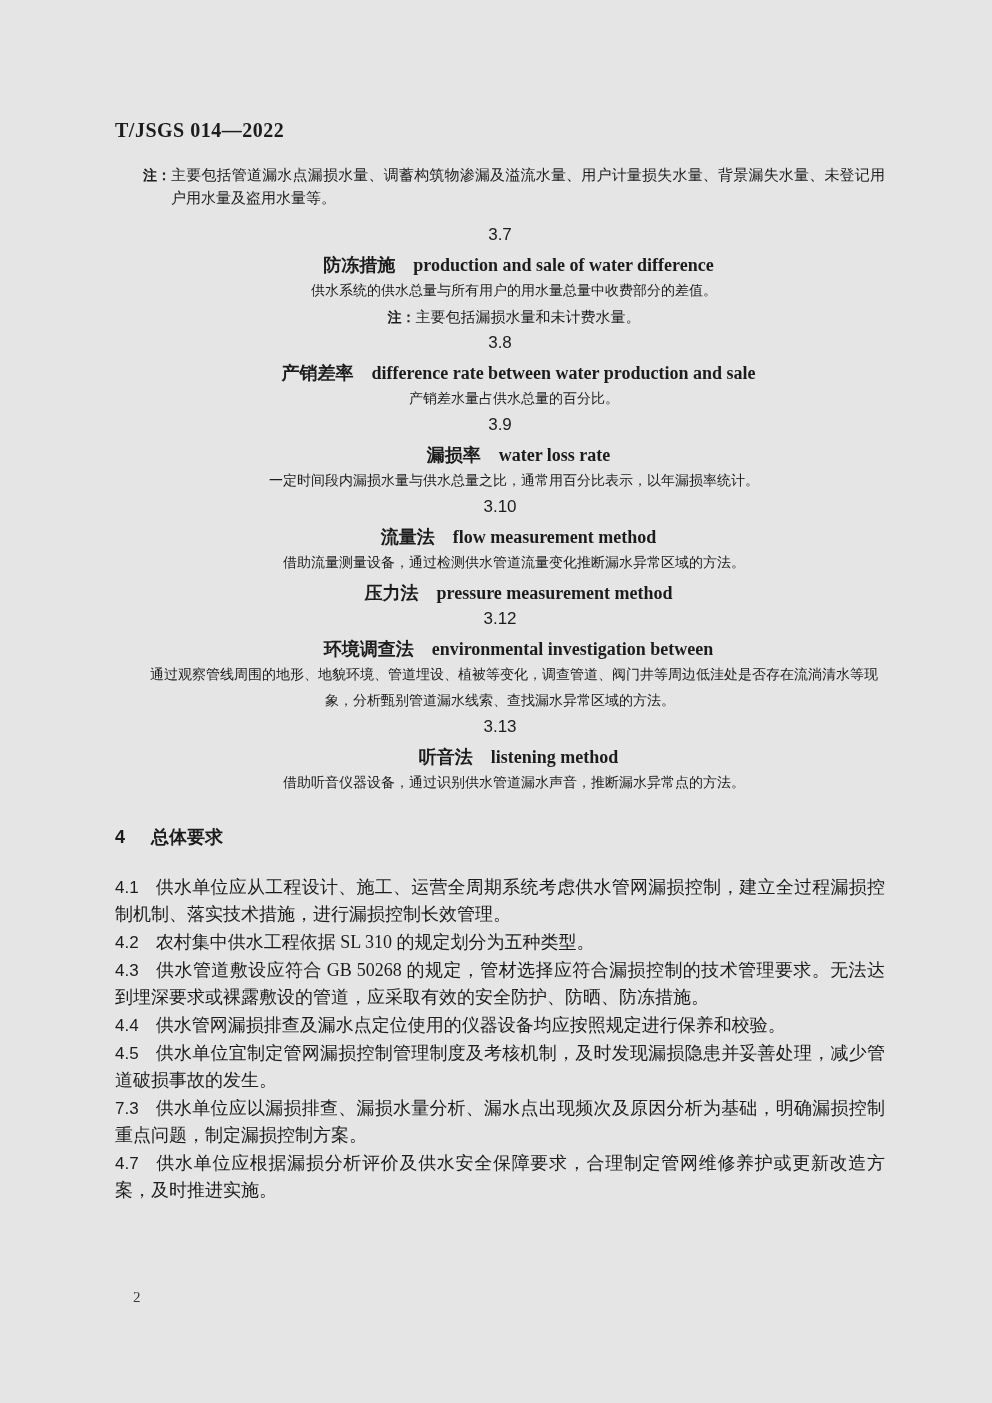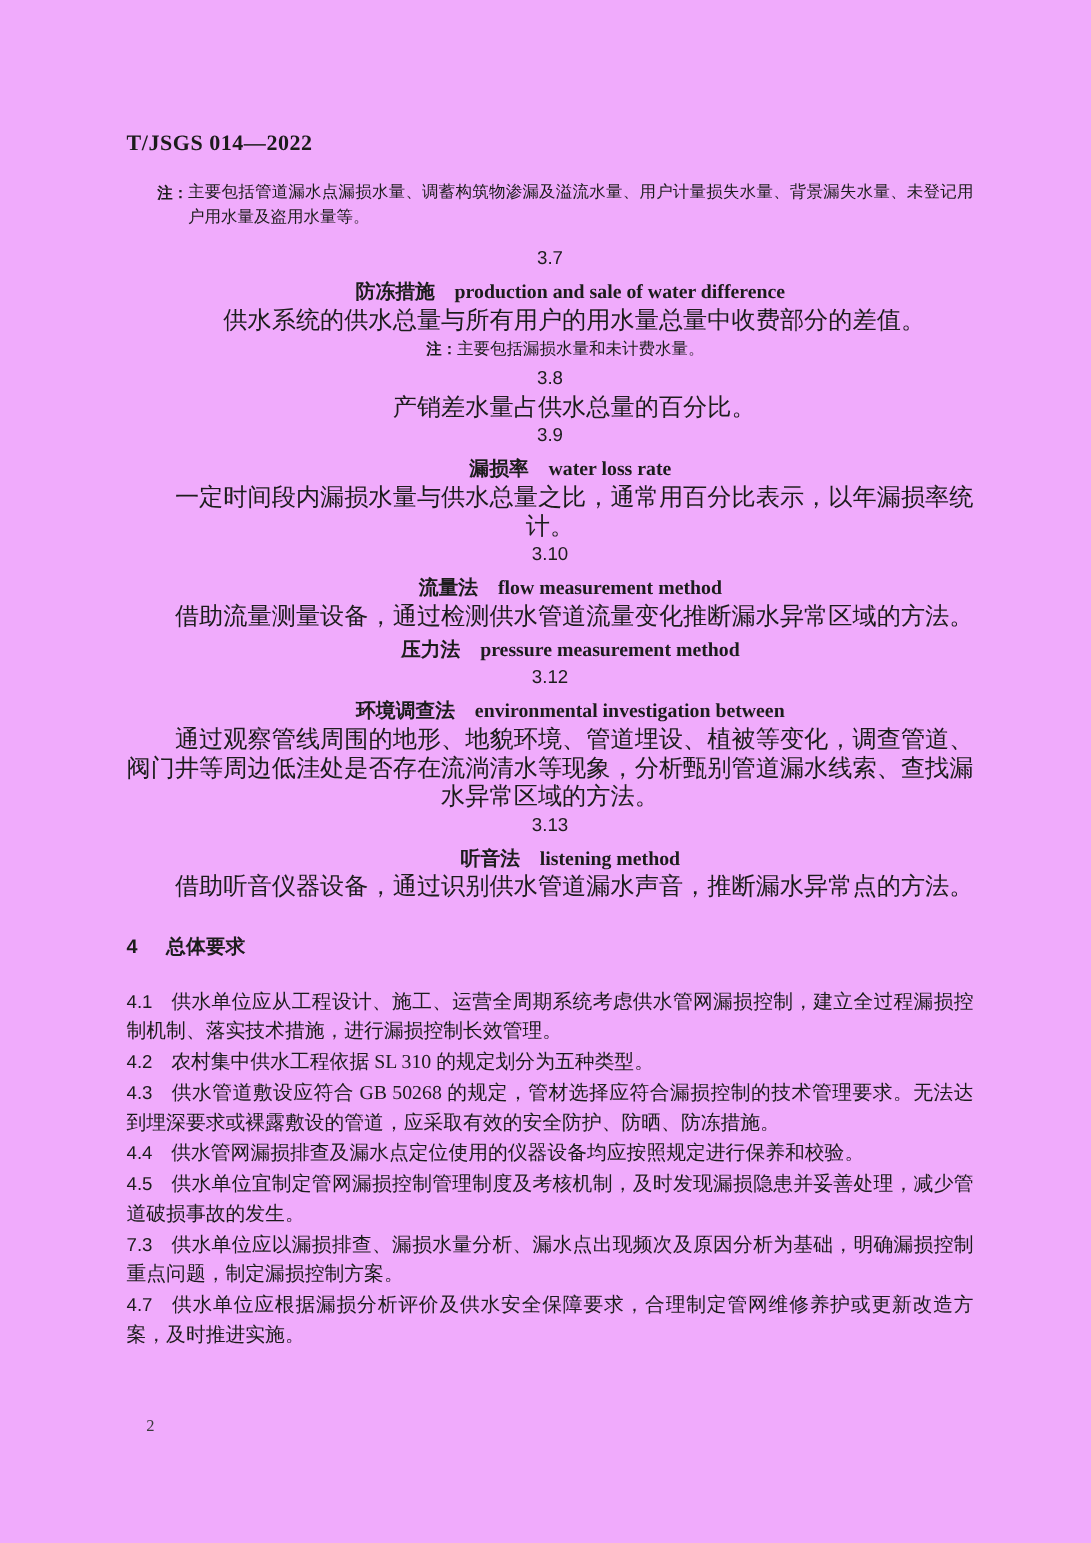--- a/index.html
+++ b/index.html
@@ -4,21 +4,21 @@
 <style>
   html, body {
     margin: 0;
     padding: 0;
     background: #ffffff;
   }
   .page {
     position: relative;
     width: 992px;
     height: 1403px;
-    background: #f0abfc;
+    background: #e5e5e5;
     overflow: hidden;
     color: #1c1c1c;
     font-family: "Liberation Serif", "DejaVu Serif", serif;
   }
   .content {
     position: absolute;
     left: 115px;
     top: 118px;
     width: 770px;
   }
@@ -70,21 +70,21 @@
   .term-zh {
     font-family: "Liberation Sans", "DejaVu Sans", sans-serif;
     font-weight: 700;
     margin-right: 18px;
   }
   .term-en {
     font-family: "Liberation Serif", "DejaVu Serif", serif;
     font-weight: 700;
   }
   .term-def {
-    font-size: 22px;
+    font-size: 14px;
     line-height: 26px;
     text-indent: 2em;
     text-align: justify;
   }
   .term-note {
     padding-left: 28px;
     line-height: 24px;
     margin: 1px 0 1px 0 !important;
   }
   
@@ -138,20 +138,23 @@
       <span class="term-zh">防冻措施</span><span class="term-en">production and sale of water difference</span>
     </p>
     <p class="term-def">供水系统的供水总量与所有用户的用水量总量中收费部分的差值。</p>
     <p class="term-note note">
       <span class="note-label">注：</span><span>主要包括漏损水量和未计费水量。</span>
     </p>
   </section>
 
   <section class="term">
     <p class="term-num">3.8</p>
+    <p class="term-line">
+      <span class="term-zh">产销差率</span><span class="term-en">difference rate between water production and sale</span>
+    </p>
     <p class="term-def">产销差水量占供水总量的百分比。</p>
 
   </section>
 
   <section class="term">
     <p class="term-num">3.9</p>
     <p class="term-line">
       <span class="term-zh">漏损率</span><span class="term-en">water loss rate</span>
     </p>
     <p class="term-def">一定时间段内漏损水量与供水总量之比，通常用百分比表示，以年漏损率统计。</p>

